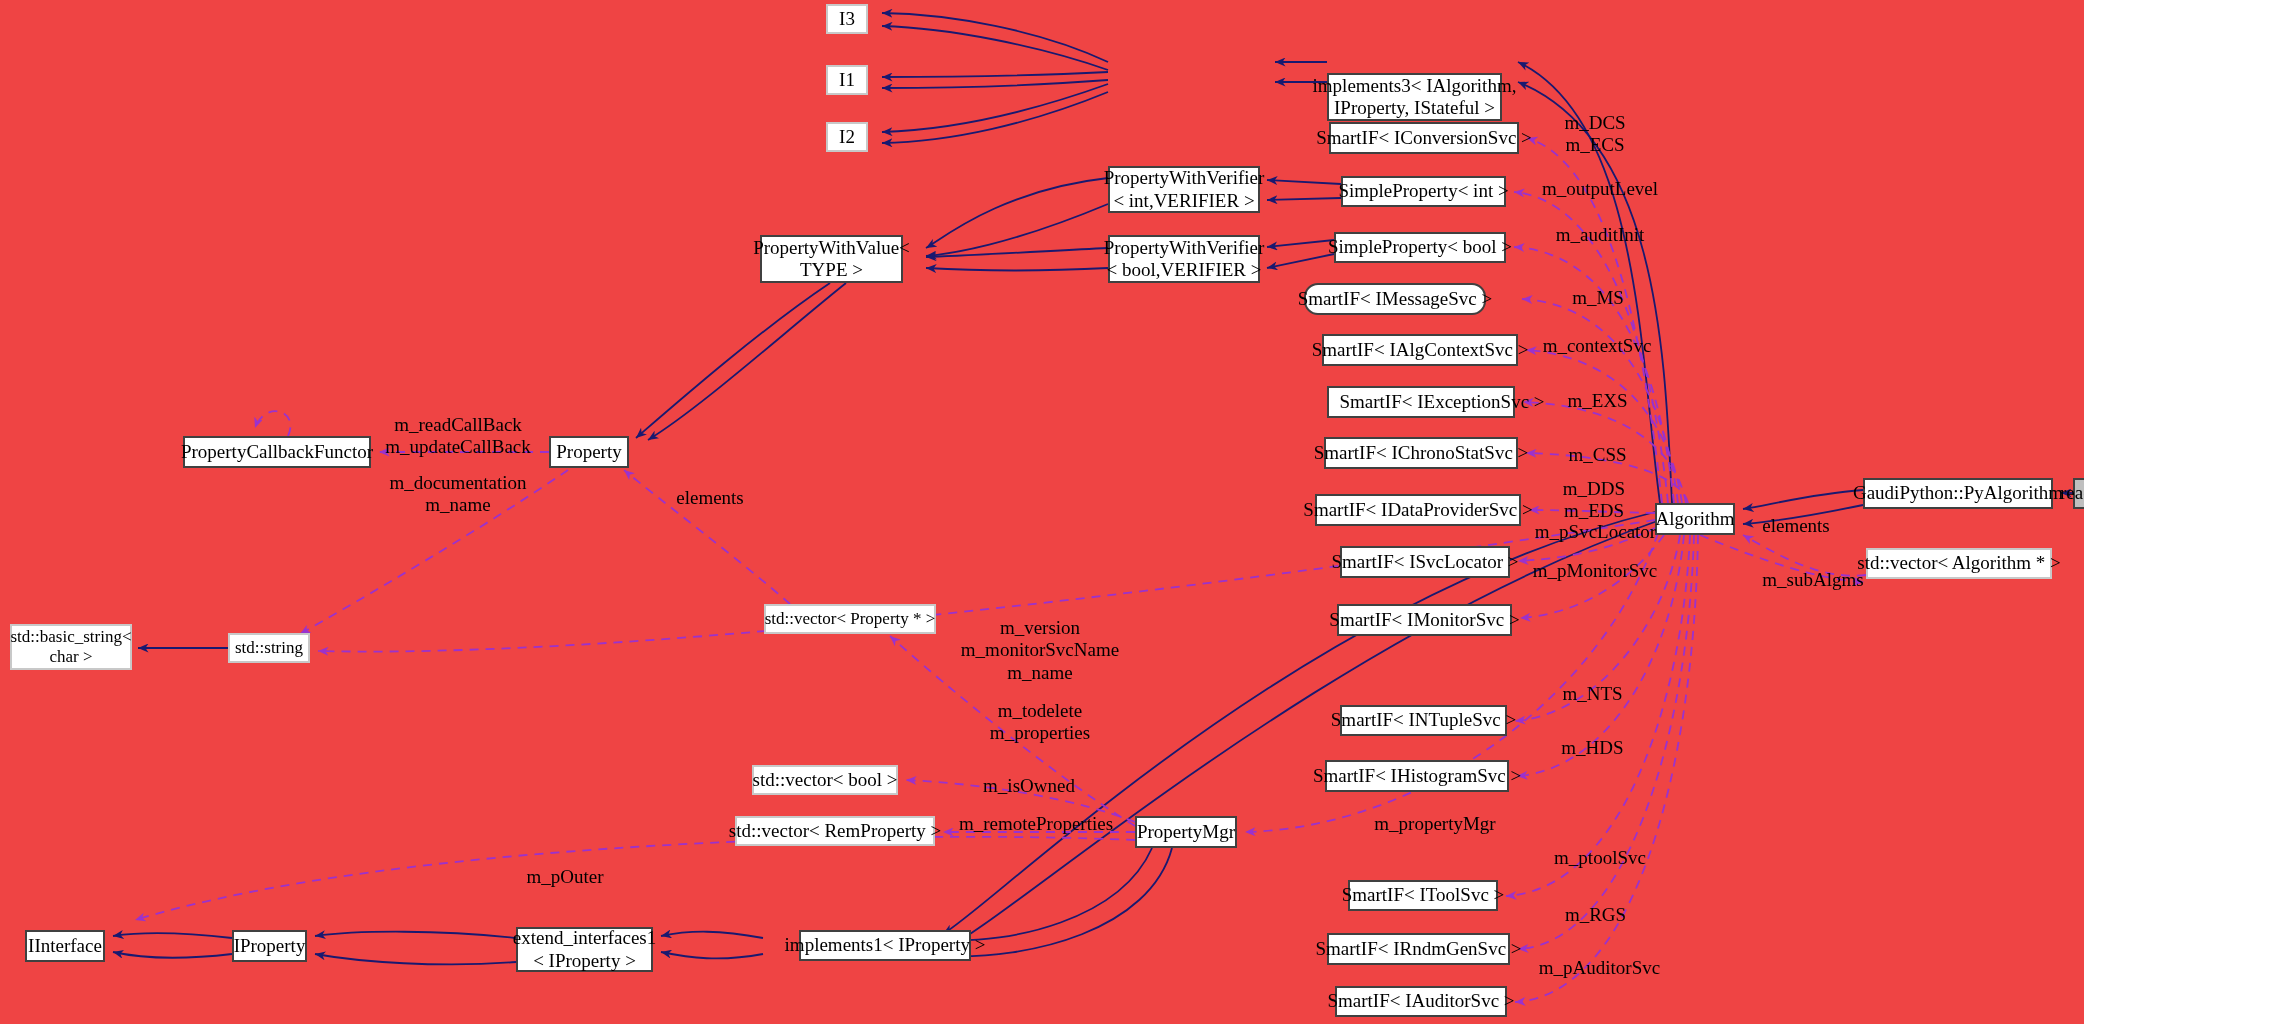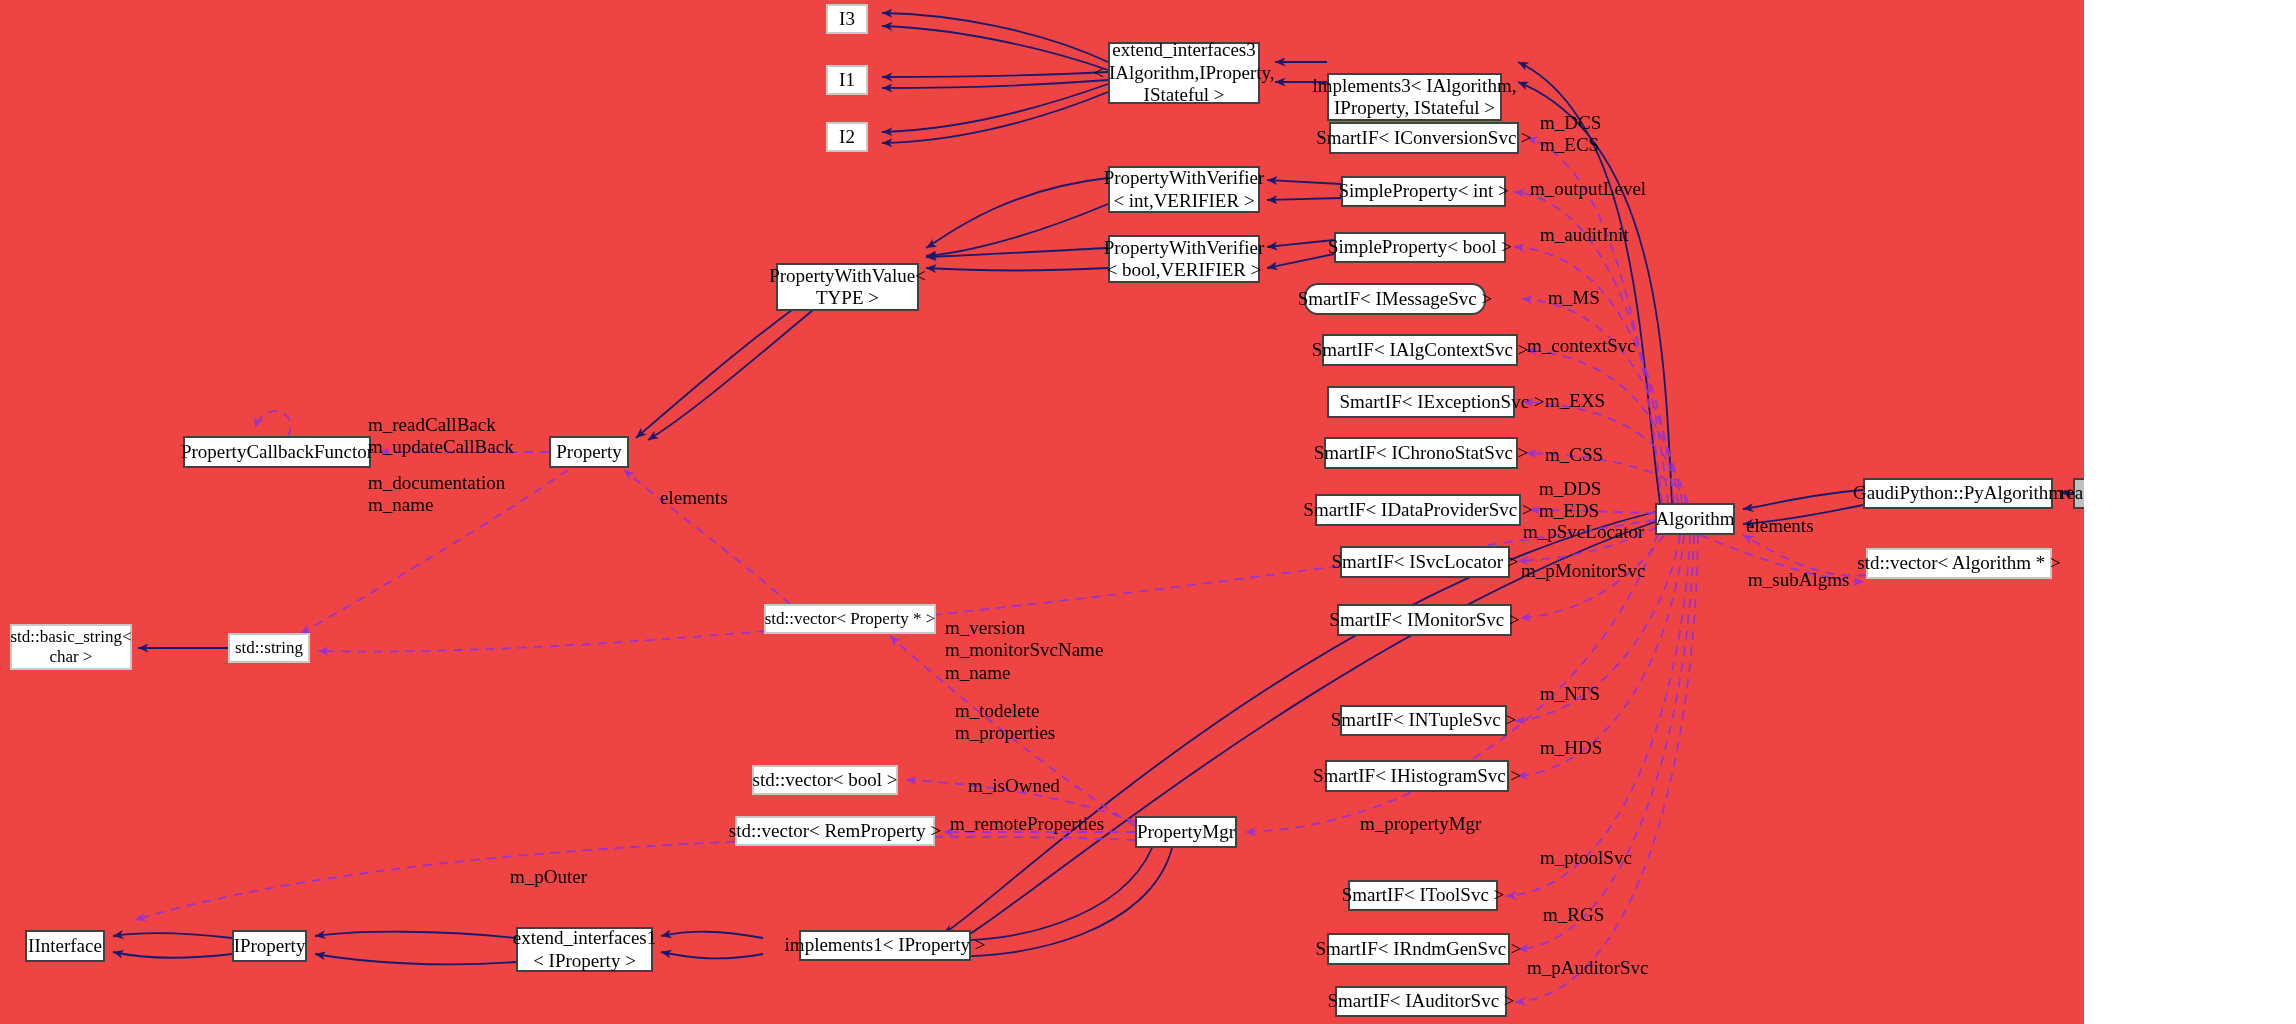--- a/index.html
+++ b/index.html
@@ -27,21 +27,21 @@
   .node.b-strong{border:2px solid #404040;}
   
   .node.b-light{border:2px solid #c8c8c8;}
   .node.b-current{border:2px solid #404040;background:#bfbfbf;}
   .edgelabel{
     position:absolute;
     font-size:19px;
     line-height:1.18;
     color:#000000;
     white-space:pre;
-    text-align:left;
+    text-align:center;
     background:transparent;
   }
 </style>
 </head>
 <body>
 
 <div id="canvas">
 
   <svg class="edges" viewBox="0 0 2296 1024" xmlns="http://www.w3.org/2000/svg">
     <defs>
@@ -161,30 +161,27 @@
 
       <path d="M1135,832 C1060,832 1000,832 943,832"></path>
 
       <path d="M1135,840 C900,830 400,840 135,920"></path>
     </g>
   </svg>
 
   <div class="node b-light" style="left:826px;top:4px;width:42px;height:30px;">I3</div>
   <div class="node b-light" style="left:826px;top:65px;width:42px;height:30px;">I1</div>
   <div class="node b-light" style="left:826px;top:122px;width:42px;height:30px;">I2</div>
-  <div class="node b-strong" style="left:1108px;top:42px;width:152px;height:62px;">extend_interfaces3
-&lt; IAlgorithm,IProperty,
-IStateful &gt;</div>
   <div class="node b-strong" style="left:1327px;top:49px;width:175px;height:48px;margin-top:24px;">implements3&lt; IAlgorithm,
 IProperty, IStateful &gt;</div>
   <div class="node b-strong" style="left:1329px;top:122px;width:190px;height:32px;">SmartIF&lt; IConversionSvc &gt;</div>
   <div class="node b-strong" style="left:1108px;top:166px;width:152px;height:47px;">PropertyWithVerifier
 &lt; int,VERIFIER &gt;</div>
   <div class="node b-strong" style="left:1341px;top:176px;width:165px;height:31px;">SimpleProperty&lt; int &gt;</div>
-  <div class="node b-strong" style="left:776px;top:235px;width:143px;height:48px;margin-top:28px;">PropertyWithValue&lt;
+  <div class="node b-strong" style="left:760px;top:235px;width:143px;height:48px;">PropertyWithValue&lt;
 TYPE &gt;</div>
   <div class="node b-strong" style="left:1108px;top:235px;width:152px;height:48px;">PropertyWithVerifier
 &lt; bool,VERIFIER &gt;</div>
   <div class="node b-strong" style="left:1334px;top:232px;width:172px;height:31px;">SimpleProperty&lt; bool &gt;</div>
   <div class="node b-strong" style="left:1304px;top:283px;width:182px;height:32px;border-radius:14px;">SmartIF&lt; IMessageSvc &gt;</div>
   <div class="node b-strong" style="left:1322px;top:334px;width:196px;height:32px;">SmartIF&lt; IAlgContextSvc &gt;</div>
   <div class="node b-strong" style="left:1327px;top:386px;width:188px;height:32px;padding-left:48px;">SmartIF&lt; IExceptionSvc &gt;</div>
   <div class="node b-strong" style="left:183px;top:436px;width:188px;height:32px;">PropertyCallbackFunctor</div>
   <div class="node b-strong" style="left:549px;top:436px;width:80px;height:32px;">Property</div>
   <div class="node b-strong" style="left:1324px;top:437px;width:194px;height:32px;">SmartIF&lt; IChronoStatSvc &gt;</div>

